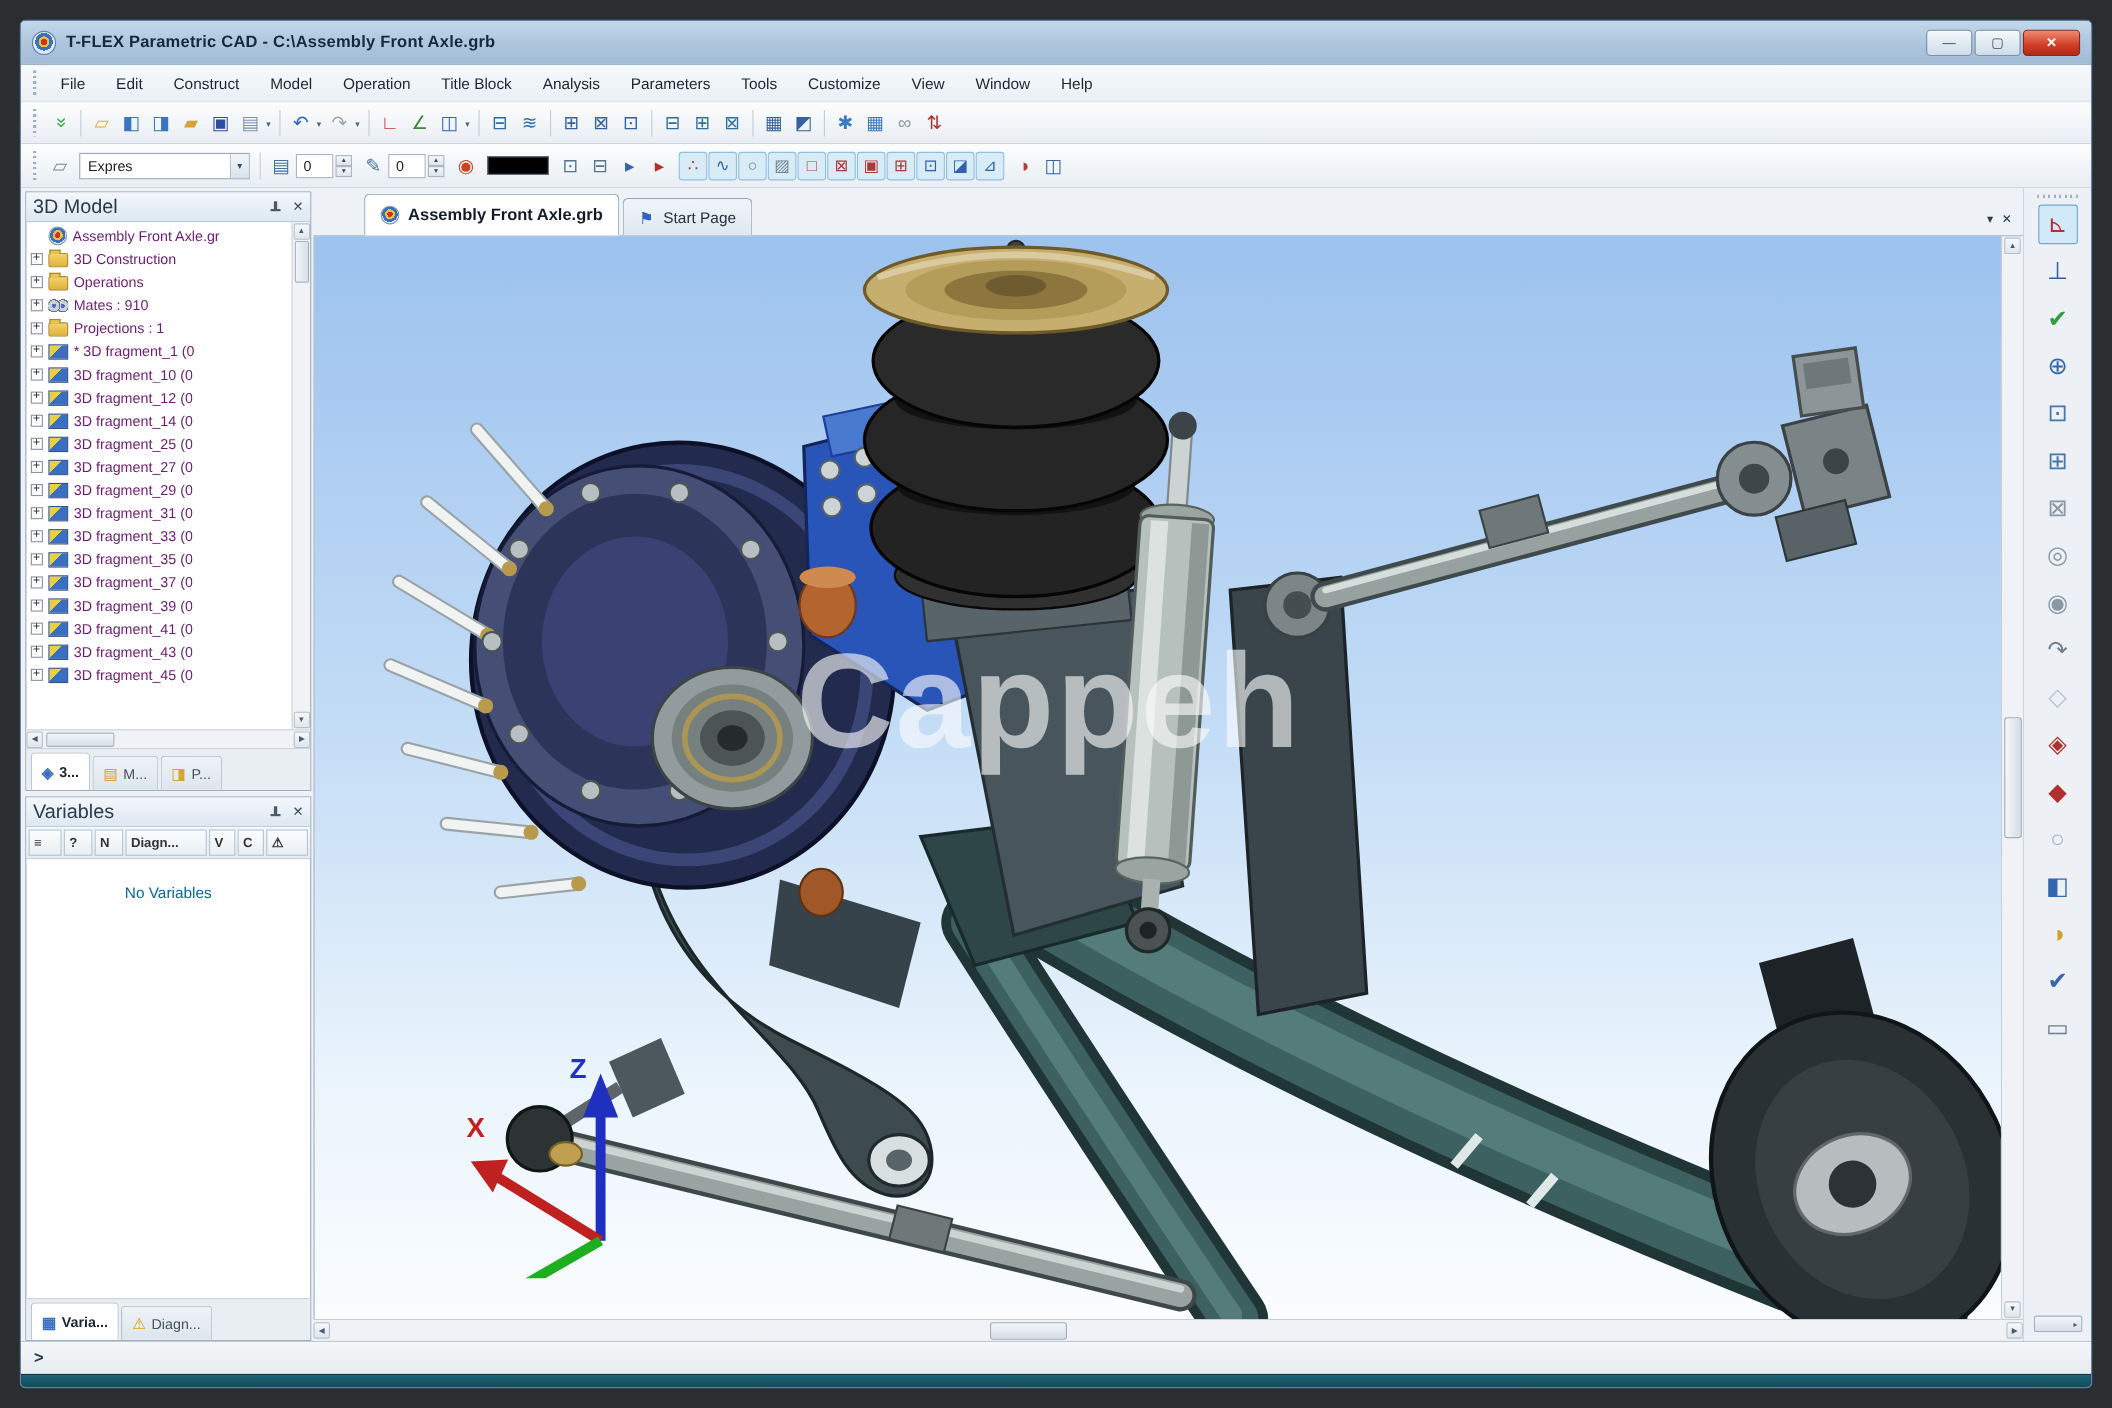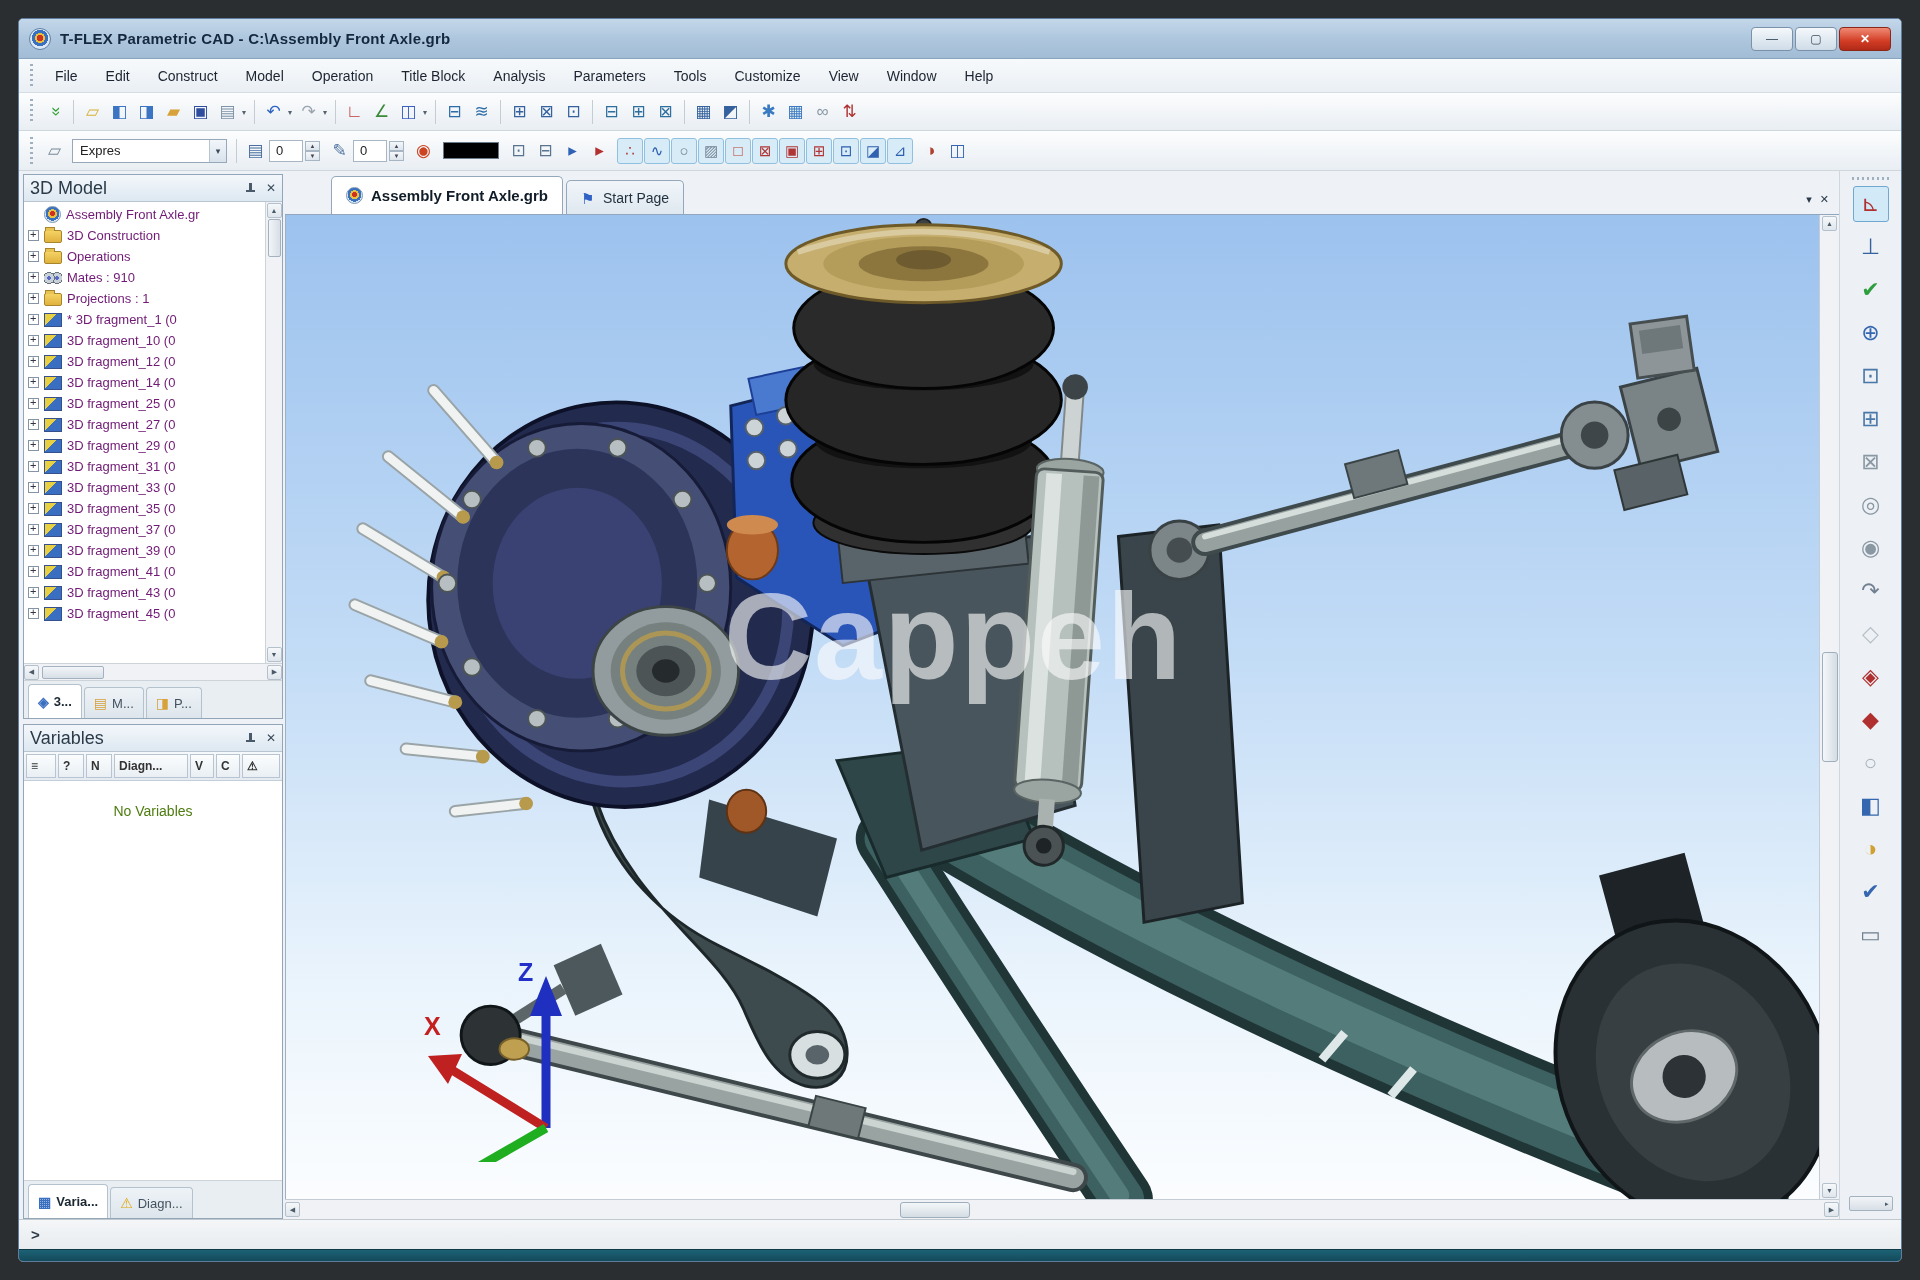--- a/index.html
+++ b/index.html
@@ -108,21 +108,21 @@
   .tabstrip { height:38px; flex:0 0 38px; background:#e9eef3; border-top:1px solid #ccd4da; display:flex; align-items:flex-end; padding:0 4px; }
   .stab { height:31px; display:flex; align-items:center; gap:5px; padding:0 9px; font-size:13px; color:#44525e;
           border:1px solid #b4c2ce; border-bottom:none; border-radius:4px 4px 0 0; background:linear-gradient(180deg,#eef3f7,#dde5ec); margin-right:2px; }
   .stab.active { background:#fff; color:#1a2630; height:34px; font-weight:700; }
   .stab .glyph { font-size:14px; }
 
   
   .varcols { height:29px; flex:0 0 29px; display:flex; border-bottom:1px solid #c4ced8; background:linear-gradient(180deg,#f6f9fb,#e4ebf1); padding:2px; gap:2px; }
   .vcol { border:1px solid #b8c4d0; background:linear-gradient(180deg,#fbfdfe,#e9eff4); font-size:12px; font-weight:700; color:#333;
           display:flex; align-items:center; justify-content:flex-start; padding:0 4px; overflow:hidden; white-space:nowrap; }
-  .varbody { flex:1; display:flex; justify-content:center; padding-top:22px; font-size:14px; color:#4d7c0f; }
+  .varbody { flex:1; display:flex; justify-content:center; padding-top:22px; font-size:14px; color:#0369a1; }
 
   
   .center { flex:1; min-width:0; display:flex; flex-direction:column; background:#eef2f6; }
   .doctabs { height:44px; flex:0 0 44px; display:flex; align-items:flex-end; padding-left:26px; background:#eef2f6; border-bottom:1px solid #8fa8c0; }
   .dtab { height:34px; display:flex; align-items:center; gap:8px; padding:0 14px; border:1px solid #94a8ba; border-bottom:none;
           border-radius:5px 5px 0 0; background:linear-gradient(180deg,#f0f5f9,#dfe8f0); font-size:14px; color:#24323e; margin-right:3px; }
   .dtab.active { background:#fff; font-weight:700; font-size:15px; height:38px; color:#101c28; }
   .dt-ic { width:17px; height:17px; }
   .ic-flag { width:14px; height:16px; }
   .ic-flag::before { content:"⚑"; font-size:15px; color:#2f62c4; }

